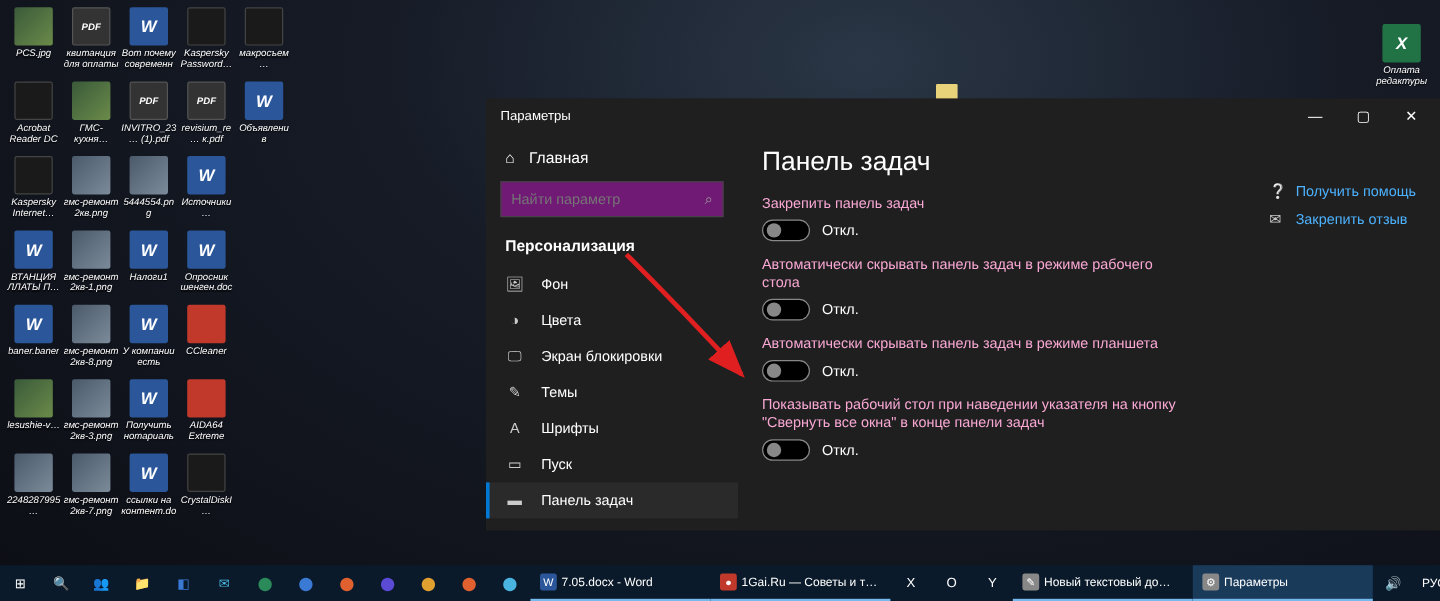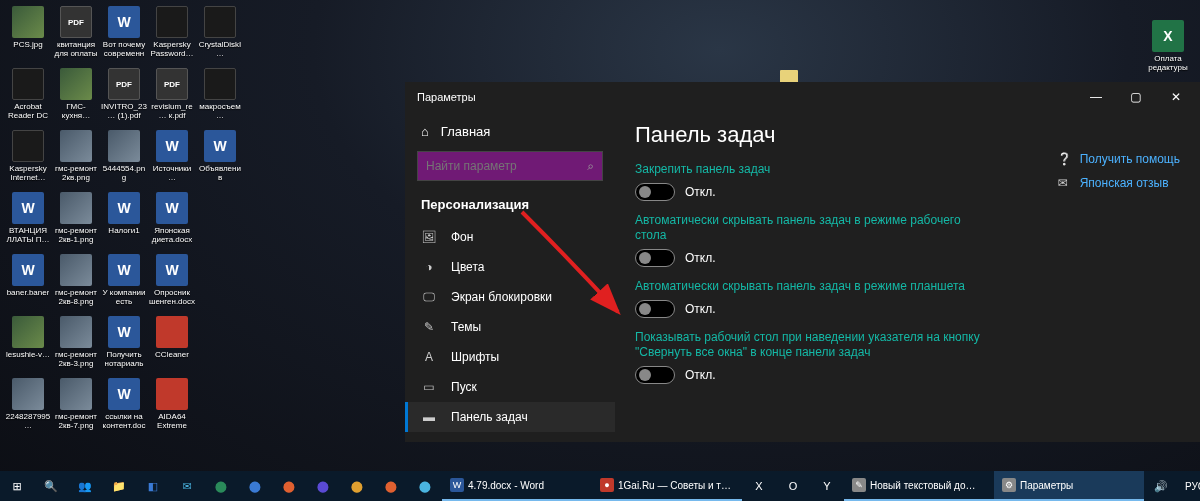--- a/index.html
+++ b/index.html
@@ -2,21 +2,21 @@
 <html><head>
 <meta charset="utf-8">
 <style>
 * { box-sizing: border-box; margin: 0; padding: 0; font-family: "Segoe UI", Arial, sans-serif; }
 html, body { width: 1200px; height: 501px; overflow: hidden; }
 body { background: radial-gradient(ellipse at 60% 10%, #2a3646 0%, #161b26 40%, #0c0e14 100%); position: relative; }
 
 
 .desktop { position: absolute; inset: 0; padding: 6px 0 0 4px; }
 .icon-grid { display: flex; flex-direction: column; flex-wrap: wrap; height: 440px; width: 250px; gap: 0; align-content: flex-start; }
-.desktop-icon { width: 46px; height: 60px; margin: 0 1px 2px 1px; display: flex; flex-direction: column; align-items: center; cursor: pointer; }
+.desktop-icon { width: 46px; height: 60px; margin: 0 1px 2px 1px; display: flex; flex-direction: column; align-items: center; cursor: pointer; font-style: italic; }
 .desktop-icon .thumb { width: 32px; height: 32px; display: flex; align-items: center; justify-content: center; font-size: 9px; font-weight: bold; color: #fff; border-radius: 2px; }
 .desktop-icon .lbl { color: #fff; font-size: 8px; text-align: center; line-height: 9px; margin-top: 2px; text-shadow: 0 1px 1px #000; word-break: break-word; max-height: 18px; overflow: hidden; }
 .thumb.jpg { background: linear-gradient(135deg,#3a5a3a,#6b8b4a); }
 .thumb.png { background: linear-gradient(135deg,#4a5a6a,#7b8b9a); }
 .thumb.docx { background:#2b579a; }
 .thumb.docx::after { content:"W"; color:#fff; font-size:14px; }
 .thumb.xlsx { background:#217346; }
 .thumb.xlsx::after { content:"X"; color:#fff; font-size:14px; }
 .thumb.pdf { background:#333; border:1px solid #555; }
 .thumb.pdf::after { content:"PDF"; color:#fff; font-size:8px; }
@@ -42,21 +42,21 @@
 .search .sico { color:#999; font-size:12px; }
 .cat-title { padding:6px 16px 10px; color:#fff; font-size:13px; font-weight:600; }
 .side-item { display:flex; align-items:center; gap:14px; padding:8px 16px; color:#fff; font-size:12px; cursor:pointer; position:relative; }
 .side-item.active { background:#2a2a2a; }
 .side-item.active::before { content:""; position:absolute; left:0; top:0; bottom:0; width:3px; background:#0078d4; }
 .side-item .ico { width:16px; text-align:center; font-size:12px; color:#ccc; }
 
 .content { flex:1; padding:10px 20px 0 20px; overflow:hidden; position:relative; }
 .content h1 { color:#fff; font-size:22px; font-weight:400; margin-bottom:14px; }
 .setting { margin-bottom:12px; }
-.setting .stxt { color:#14b8a6; font-size:12px; line-height:15px; max-width:360px; margin-bottom:6px; }
+.setting .stxt { color:#f9a8d4; font-size:12px; line-height:15px; max-width:360px; margin-bottom:6px; }
 .toggle-row { display:flex; align-items:center; gap:10px; }
 .toggle { width:40px; height:18px; border-radius:9px; position:relative; cursor:pointer; border:1px solid #888; background:#000; }
 .toggle::after { content:""; position:absolute; left:3px; top:2px; width:12px; height:12px; border-radius:50%; background:#888; transition:all .1s; }
 .toggle.on { background:#0078d4; border-color:#0078d4; }
 .toggle.on::after { left:23px; background:#fff; }
 .toggle-lbl { color:#fff; font-size:12px; }
 
 .help-links { position:absolute; right:20px; top:40px; display:flex; flex-direction:column; gap:10px; }
 .help-link { display:flex; align-items:center; gap:8px; color:#4cb2ff; font-size:12px; cursor:pointer; }
 .help-link .hico { color:#ccc; width:14px; font-size:12px; }
@@ -169,24 +169,20 @@
         <div class="thumb app"></div>
         <div class="lbl">Kaspersky Password…</div>
       </div>
       <div class="desktop-icon">
         <div class="thumb pdf"></div>
         <div class="lbl">revisium_re… к.pdf</div>
       </div>
       <div class="desktop-icon">
         <div class="thumb docx"></div>
         <div class="lbl">Источники…</div>
-      </div>
-      <div class="desktop-icon">
-        <div class="thumb docx"></div>
-        <div class="lbl">Японская диета.docx</div>
       </div>
       <div class="desktop-icon">
         <div class="thumb docx"></div>
         <div class="lbl">Опросник шенген.docx</div>
       </div>
       <div class="desktop-icon">
         <div class="thumb exe"></div>
         <div class="lbl">CCleaner</div>
       </div>
       <div class="desktop-icon">
@@ -297,21 +293,21 @@
           </div>
         </div>
 
       <div class="help-links" id="help-links">
           <div class="help-link">
             <span class="hico">❔</span>
             <span>Получить помощь</span>
           </div>
           <div class="help-link">
             <span class="hico">✉</span>
-            <span>Японская отзыв</span>
+            <span>Закрепить отзыв</span>
           </div>
         </div>
     </div>
   </div>
 </div>
 
 <svg class="arrow" width="140" height="140">
   <defs>
       <marker id="ah" markerWidth="10" markerHeight="10" refX="7" refY="3" orient="auto">
     <path d="M0,0 L8,3 L0,6 Z" fill="#e02020"></path>
@@ -358,21 +354,21 @@
       <div class="tb-btn">
         <span class="tico" style="color:#e06030">⬤</span>
       </div>
       <div class="tb-btn">
         <span class="tico" style="color:#4ab4e0">⬤</span>
       </div>
     </div>
   <div id="task-items" style="display:flex">
       <div class="tb-btn task">
         <span class="tico" style="background:#2b579a;border-radius:2px;width:14px;height:14px;font-size:9px;color:#fff">W</span>
-        <span>4.79.docx - Word</span>
+        <span>7.05.docx - Word</span>
       </div>
       <div class="tb-btn task">
         <span class="tico" style="background:#c0392b;border-radius:2px;width:14px;height:14px;font-size:9px;color:#fff">●</span>
         <span>1Gai.Ru — Советы и т…</span>
       </div>
       <div class="tb-btn">
         <span class="tico">X</span>
       </div>
       <div class="tb-btn">
         <span class="tico">O</span>

